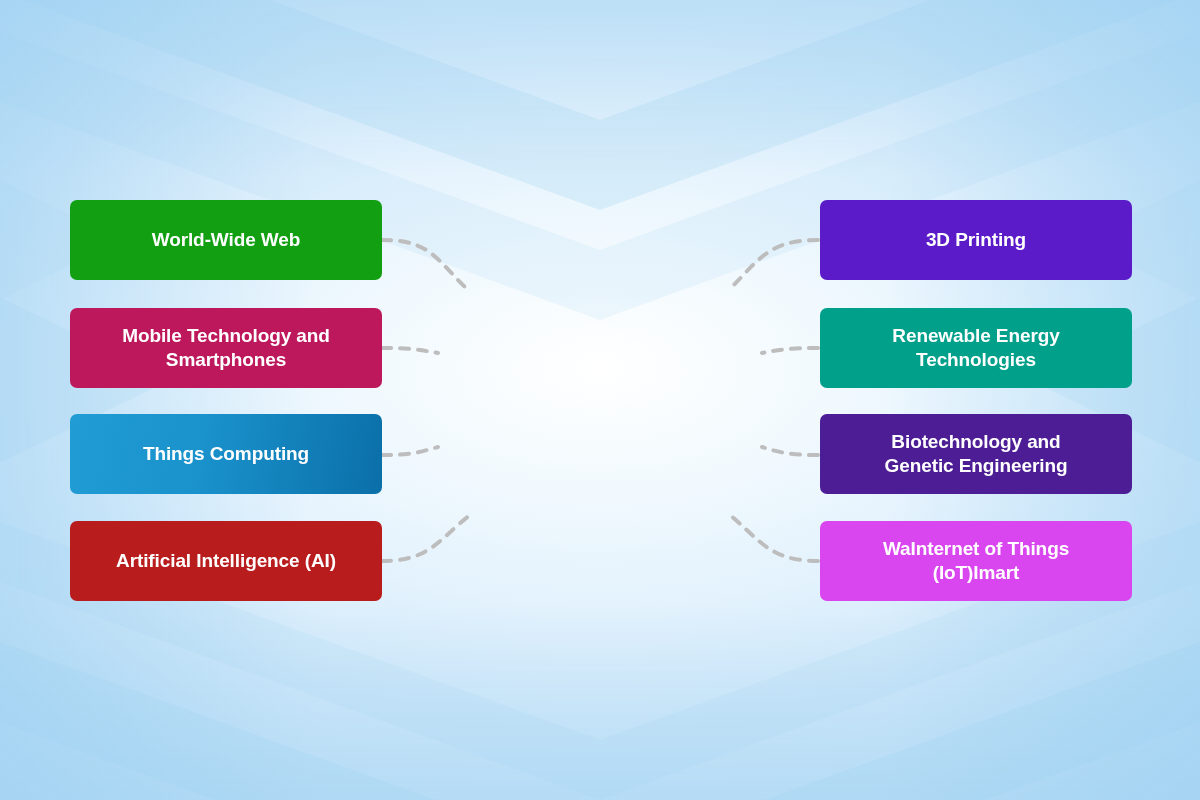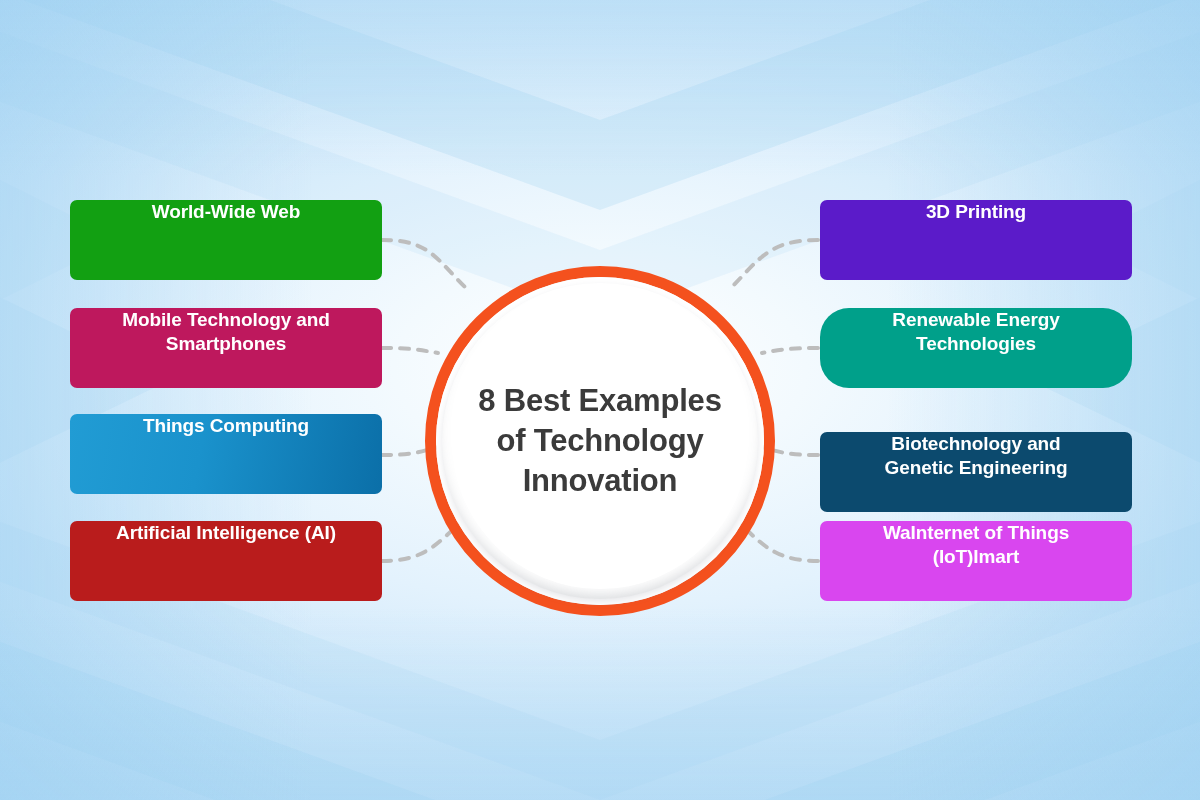--- a/index.html
+++ b/index.html
@@ -105,20 +105,21 @@
     font-stretch: condensed;
   }
 
   
   .node {
     position: absolute;
     width: 312px;
     height: 80px;
     border-radius: 7px;
     display: flex;
+    align-items: center;
     justify-content: center;
     text-align: center;
     box-sizing: border-box;
     padding: 0 14px;
   }
   .node-label {
     color: #ffffff;
     font-size: 19px;
     font-weight: bold;
     line-height: 1.25;
@@ -183,39 +184,29 @@
   </div>
 
   <div class="node left row-4" style="background:#b91c1c;">
     <span class="node-label">Artificial Intelligence (AI)</span>
   </div>
 
   <div class="node right row-1" style="background:#5B1BC9;">
     <span class="node-label">3D Printing</span>
   </div>
 
-  <div class="node right row-2" style="background:#00A08A;border-radius:29px;">
+  <div class="node right row-2" style="background:#00A08A;">
     <span class="node-label">Renewable Energy
 Technologies</span>
   </div>
 
-  <div class="node right row-3" style="background:#0c4a6e;margin-top:18px;">
+  <div class="node right row-3" style="background:#4c1d95;">
     <span class="node-label">Biotechnology and
 Genetic Engineering</span>
   </div>
 
   <div class="node right row-4" style="background:#d946ef;">
     <span class="node-label">WaInternet of Things
 (IoT)Imart</span>
   </div>
 
-  <div class="hub">
-    <div class="hub-ring"></div>
-    <div class="hub-gap"></div>
-    <div class="hub-inner-ring"></div>
-    <div class="hub-face">
-      <div class="hub-title">8 Best Examples
-of Technology
-Innovation</div>
-    </div>
-  </div>
 
 </div>
 
 </body></html>

